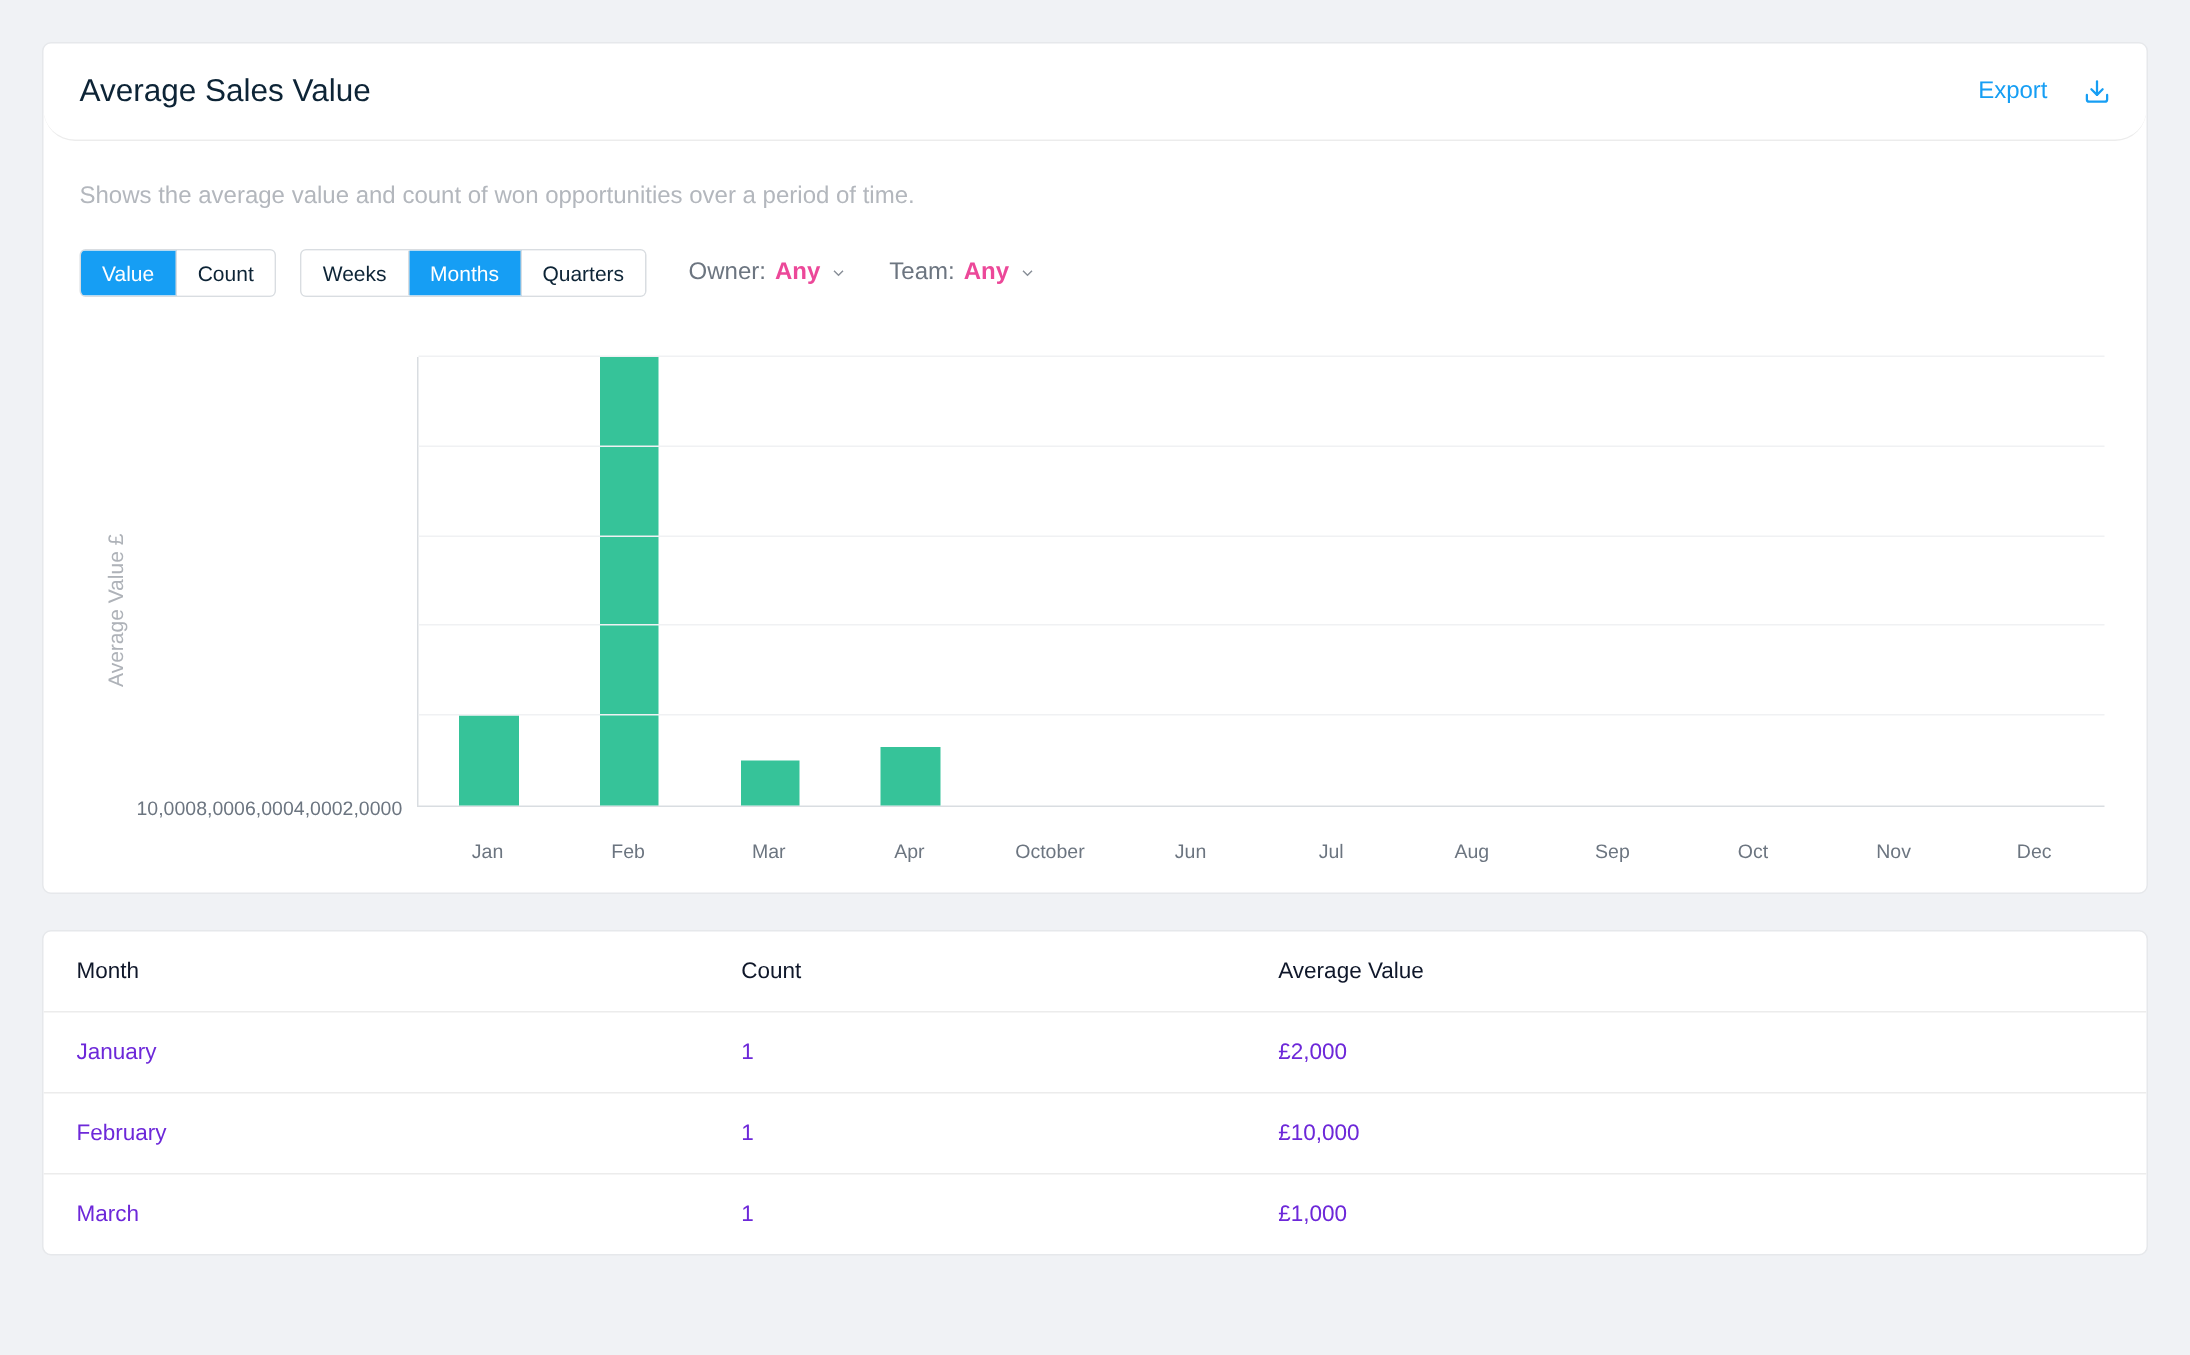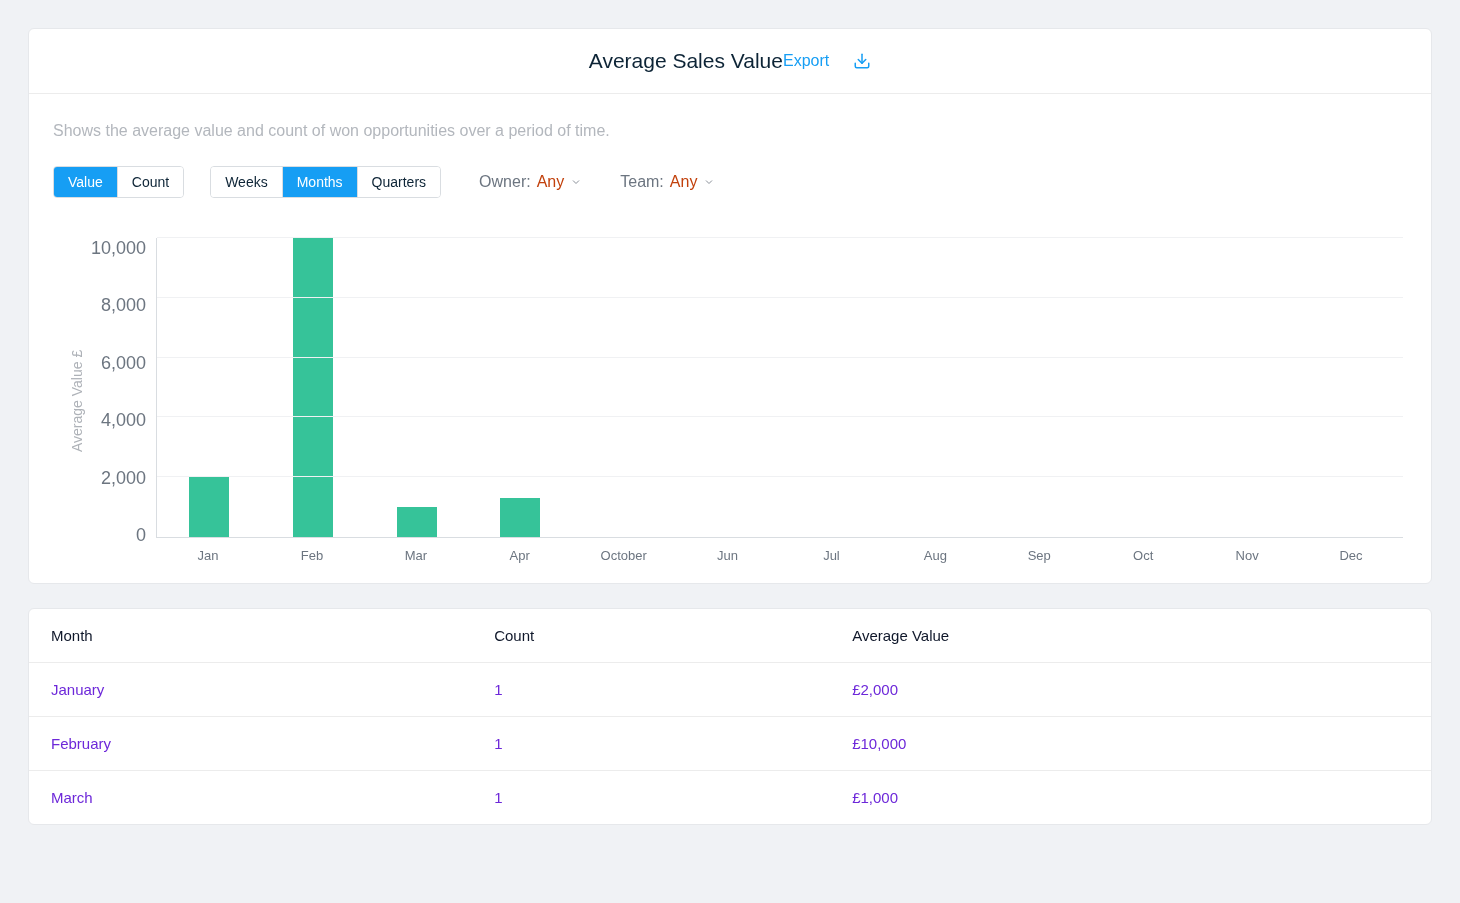--- a/index.html
+++ b/index.html
@@ -11,24 +11,25 @@
     font-size: 14px;
   }
   .card {
     background: #fff;
     border: 1px solid #e6e8eb;
     border-radius: 6px;
     margin-bottom: 24px;
   }
   .card-header {
     display: flex;
-    justify-content: center;
+    justify-content: space-between;
     align-items: center;
-    padding: 20px 40px;
+    padding: 20px 24px;
     border-bottom: 1px solid #ececec;
+    border-radius: 21px;
   }
   .card-title {
     font-size: 21px;
     font-weight: 500;
     color: #0d2436;
   }
   .export-link {
     color: #169ef4;
     font-size: 16px;
     display: flex;
@@ -41,21 +42,21 @@
     padding: 28px 28px 20px 24px;
   }
   .subtitle {
     color: #b3b7bd;
     font-size: 16px;
     margin-bottom: 26px;
   }
   .controls-row {
     display: flex;
     align-items: center;
-    gap: 26px;
+    gap: 16px;
     margin-bottom: 40px;
   }
   .btn-group {
     display: inline-flex;
     border: 1px solid #d9dde1;
     border-radius: 4px;
     overflow: hidden;
   }
   .btn-group .seg {
     padding: 7px 14px;
@@ -72,46 +73,46 @@
   }
   .filter {
     display: flex;
     align-items: center;
     gap: 6px;
     font-size: 16px;
     cursor: pointer;
     margin-left: 12px;
   }
   .filter .label { color: #6c7580; }
-  .filter .value { color: #c2410c; font-weight: 400; text-align: right; }
+  .filter .value { color: #ec4899; font-weight: 700; text-align: right; }
   .filter svg { width: 12px; height: 12px; color: #8a9099; }
 
   
   .chart-wrap {
     display: flex;
     align-items: stretch;
     padding-left: 10px;
   }
   .y-axis-label {
     writing-mode: vertical-rl;
     transform: rotate(180deg);
     color: #aeb2b8;
     font-size: 14px;
     text-align: center;
     padding: 0 6px;
   }
   .y-ticks {
     display: flex;
-    flex-direction: column;
+    flex-direction: row;
     justify-content: space-between;
     align-items: flex-end;
     padding-right: 10px;
     height: 308px;
     color: #6c7580;
-    font-size: 18px;
+    font-size: 13px;
   }
   .plot {
     flex: 1;
     position: relative;
   }
   .plot-area {
     position: relative;
     height: 300px;
     border-left: 1px solid #d9dde1;
     border-bottom: 1px solid #d9dde1;
@@ -132,21 +133,21 @@
     align-items: flex-end;
     justify-content: center;
   }
   .bar {
     width: 42%;
     max-width: 40px;
     background: #36c399;
   }
   .x-ticks {
     display: flex;
-    margin-top: 10px;
+    margin-top: 22px;
   }
   .x-tick {
     flex: 1;
     text-align: center;
     color: #6c7580;
     font-size: 13px;
   }
 
   
   .table-card {

